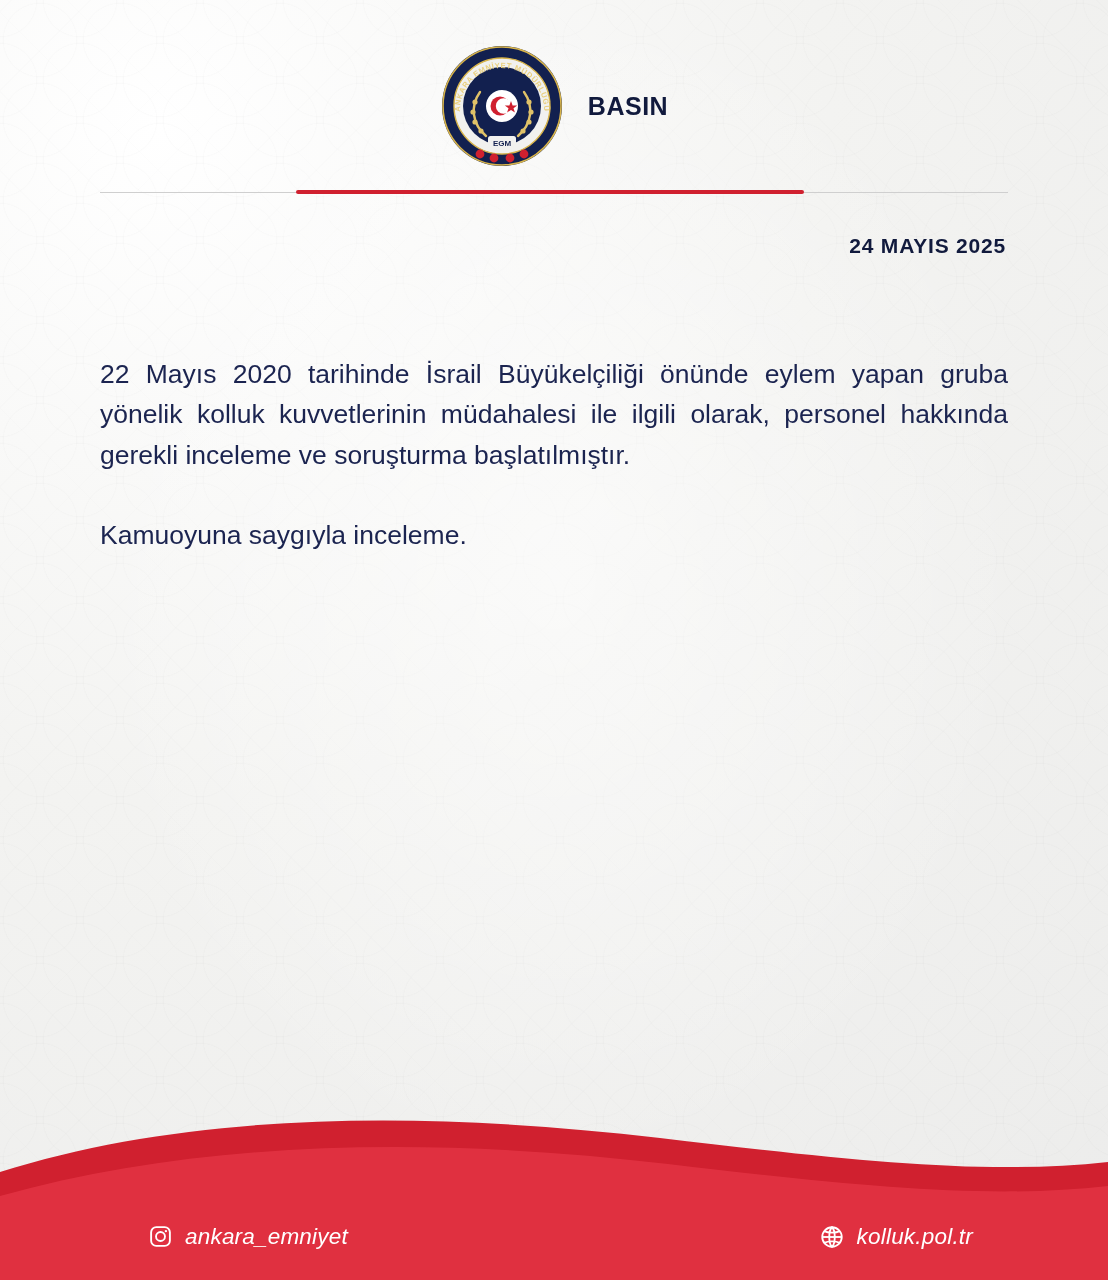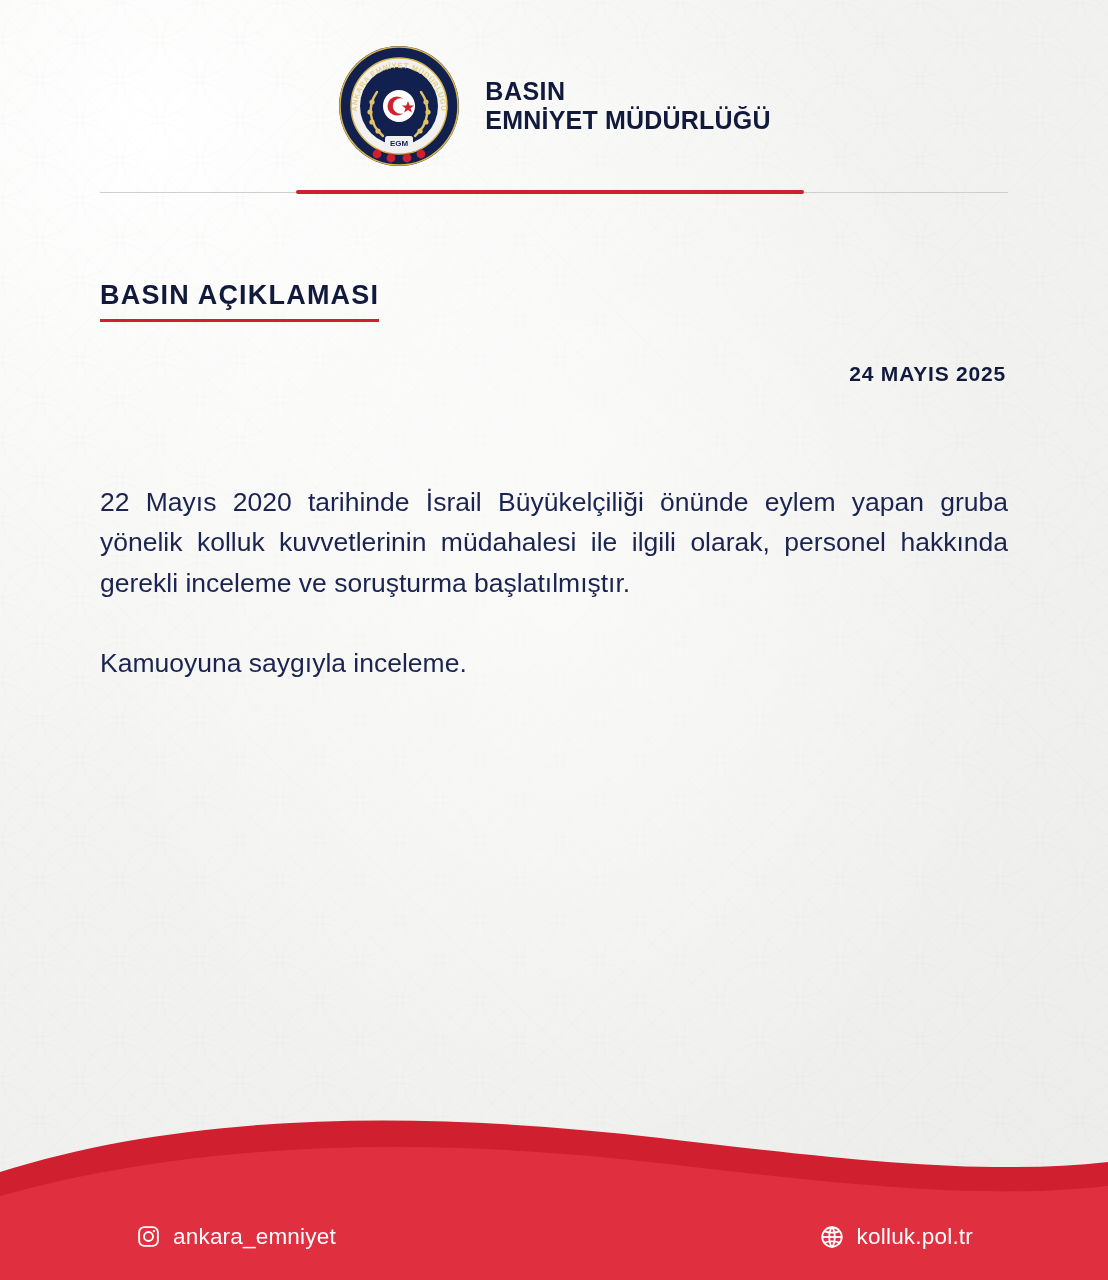--- a/index.html
+++ b/index.html
@@ -157,28 +157,29 @@
   }
   .footer-wave {
     position: absolute;
     left: 0;
     bottom: 0;
     width: 1108px;
     height: 170px;
   }
   .footer-items {
     position: absolute;
-    left: 0;
+    left: 12px;
     right: 0;
     bottom: 30px;
     display: flex;
     justify-content: space-between;
     padding: 0 135px;
     color: #ffffff;
     font-size: 22.5px;
+    font-style: italic;
   }
   .footer-item {
     display: flex;
     align-items: center;
     gap: 11px;
     letter-spacing: 0.2px;
   }
   .ico {
     display: inline-flex;
     align-items: center;
@@ -239,33 +240,29 @@
         <g fill="#d0202f">
           <circle cx="40" cy="110" r="4.4"></circle>
           <circle cx="54" cy="114" r="4.4"></circle>
           <circle cx="70" cy="114" r="4.4"></circle>
           <circle cx="84" cy="110" r="4.4"></circle>
         </g>
       </svg>
     </div>
     <div class="org-name">
       <div class="org-line1">BASIN</div>
-      <div class="org-line2">EMNİYET MÜDÜRLÜĞÜ</div>
     </div>
   </div>
 
   <div class="rule-wrap">
     <div class="rule-grey"></div>
     <div class="rule-red"></div>
   </div>
 
   <div class="content">
-    <div class="title-block">
-      <span class="title">BASIN AÇIKLAMASI</span>
-    </div>
 
     <div class="date">24 MAYIS 2025</div>
 
     <div class="paragraphs">
       <p class="para">22 Mayıs 2020 tarihinde İsrail Büyükelçiliği önünde eylem yapan gruba yönelik kolluk kuvvetlerinin müdahalesi ile ilgili olarak, personel hakkında gerekli inceleme ve soruşturma başlatılmıştır.</p>
       <p class="para last">Kamuoyuna saygıyla inceleme.</p>
     </div>
   </div>
 
   <div class="footer">

